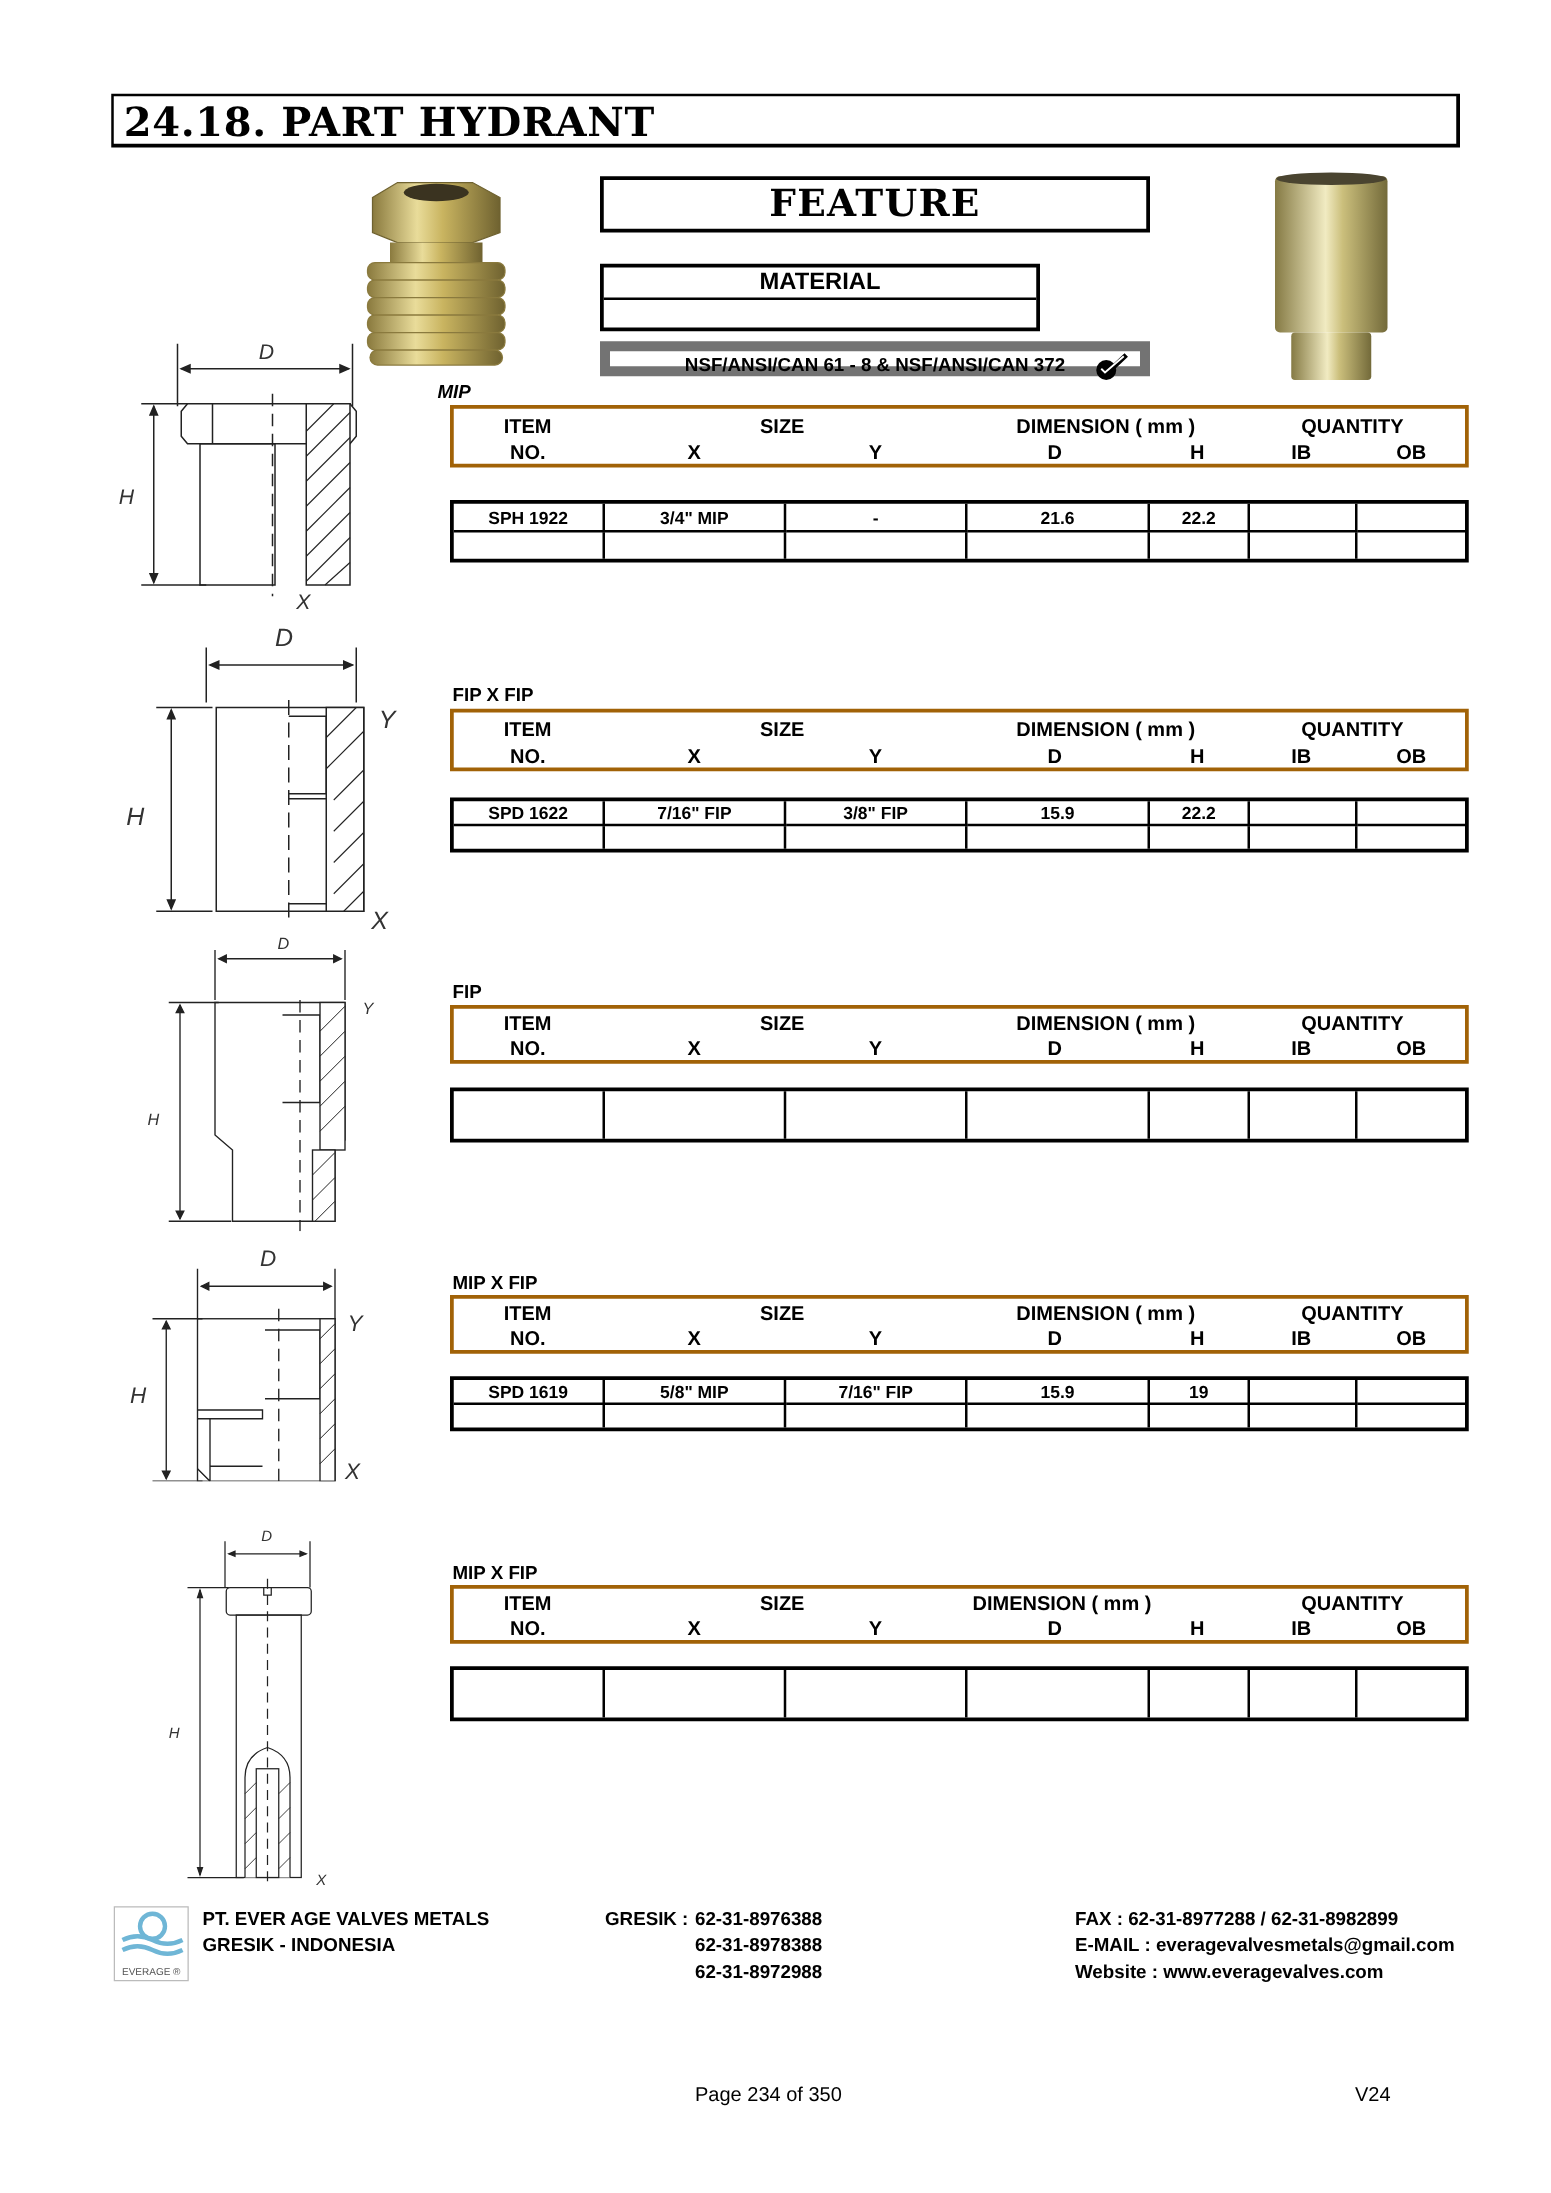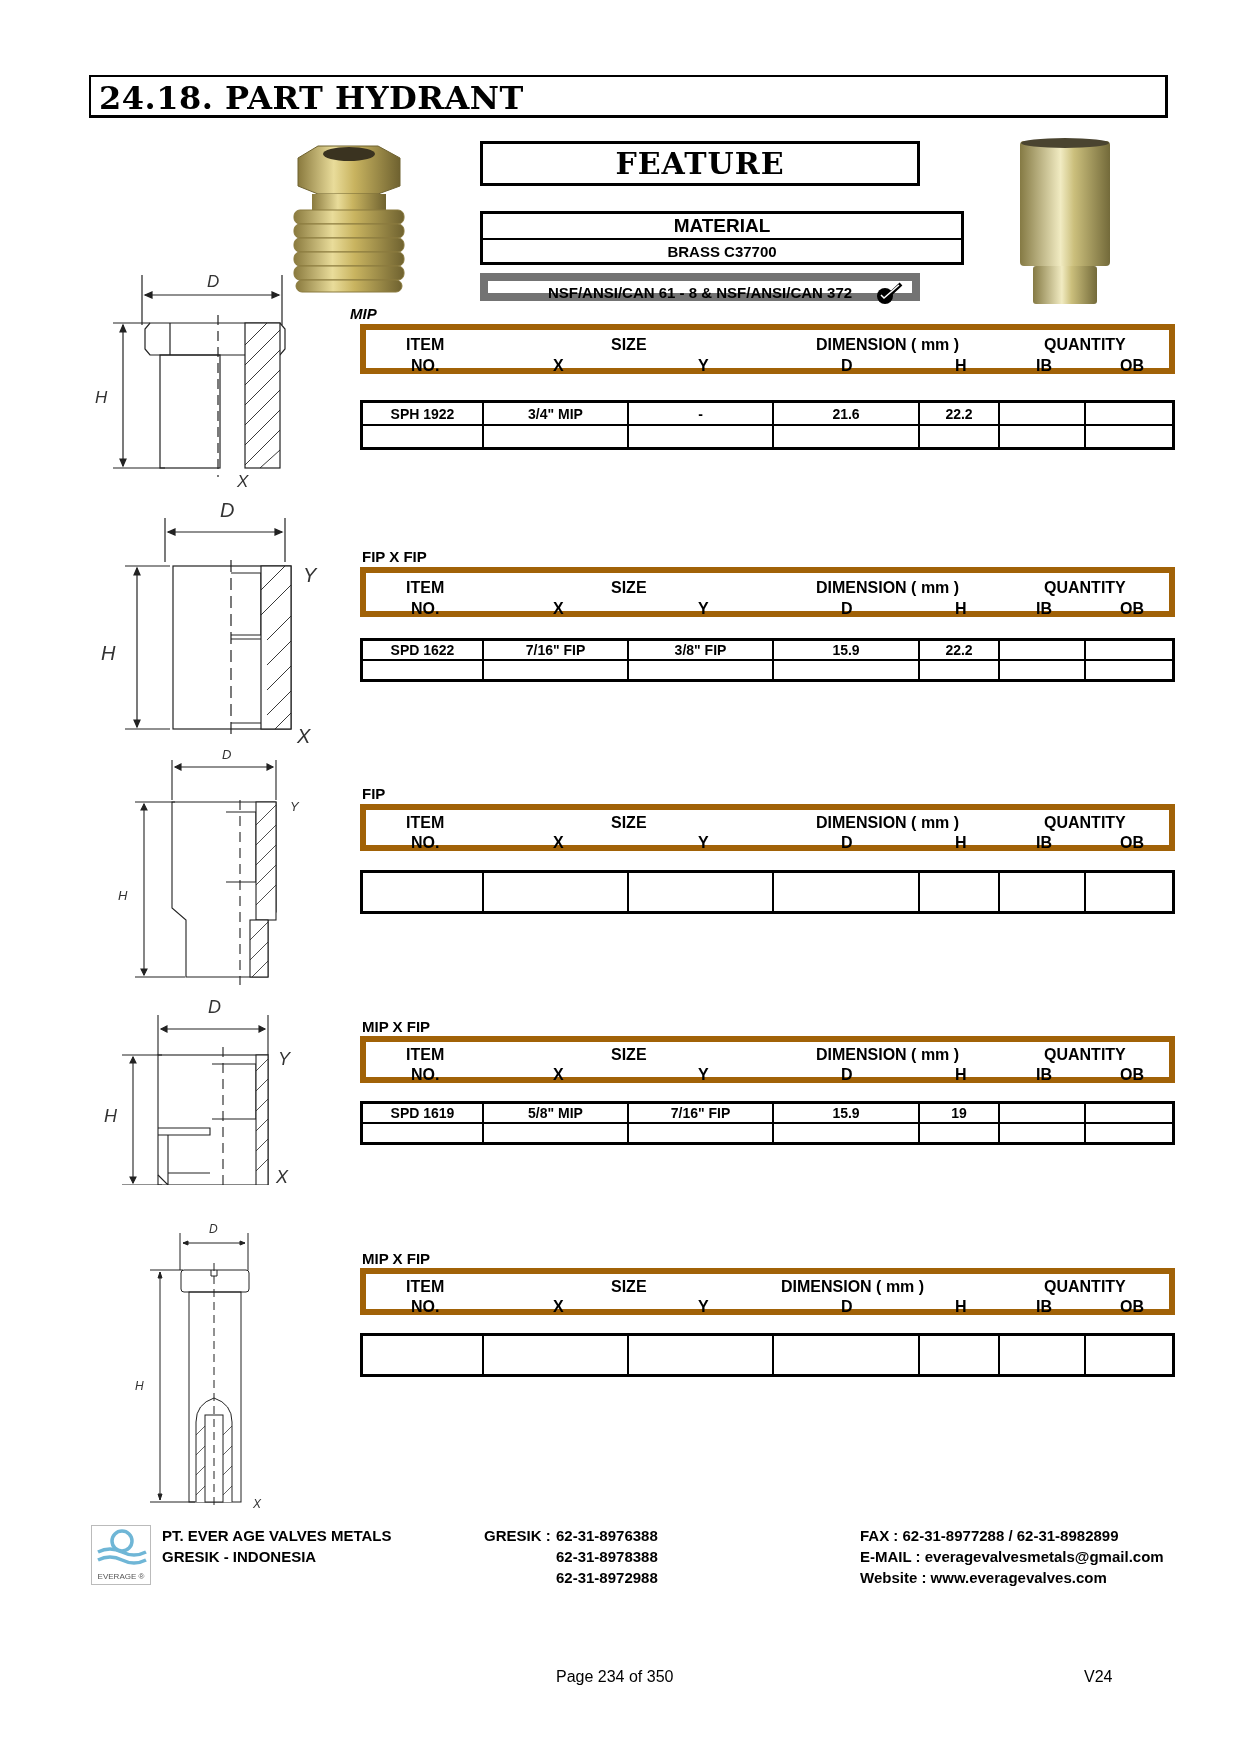--- a/index.html
+++ b/index.html
@@ -2,27 +2,27 @@
 <html><head>
 <meta charset="utf-8">
 <style>
   html, body { margin:0; padding:0; background:#ffffff; }
   body { width:1241px; height:1754px; position:relative; overflow:hidden; font-family:"Liberation Sans", sans-serif; color:#000; }
   .abs { position:absolute; }
   .title-box { left:89px; top:75px; width:1079px; height:43px; border:3px solid #000; box-sizing:border-box; border-top-width:2px; border-left-width:2px; }
   .title-text { position:absolute; left:8px; top:2px; font-family:"DejaVu Serif", serif; font-weight:bold; font-size:32px; letter-spacing:0.5px; }
   .feature-box { left:480px; top:141px; width:440px; height:45px; border:3px solid #000; box-sizing:border-box; text-align:center; }
   .feature-box span { font-family:"DejaVu Serif", serif; font-weight:bold; font-size:30px; line-height:40px; letter-spacing:1px; }
-  .mat-box { left:480px; top:211px; width:484px; height:54px; border:3px solid #000; box-sizing:border-box; }
+  .mat-box { left:480px; top:211px; width:352px; height:54px; border:3px solid #000; box-sizing:border-box; }
   .mat-head { height:24px; border-bottom:2px solid #000; text-align:center; font-weight:bold; font-size:19px; line-height:24px; }
   .mat-val { text-align:center; font-weight:bold; font-size:15px; line-height:24px; }
   .cert-box { left:480px; top:273px; width:440px; height:28px; border:8px solid #737373; box-sizing:border-box; text-align:center; font-weight:bold; font-size:15px; line-height:23px; }
   .cert-icon { position:absolute; right:8px; top:1px; }
   .section-label { font-weight:bold; font-size:15px; }
-  .hdr { left:360px; width:815px; height:50px; border:6px solid #a16207; box-sizing:border-box; font-weight:bold; font-size:16px; }
+  .hdr { left:360px; width:815px; height:50px; border:3px solid #a16207; box-sizing:border-box; font-weight:bold; font-size:16px; }
   .hdr .t { position:absolute; }
   .row { left:360px; width:815px; height:50px; border:3px solid #000; box-sizing:border-box; }
   .row table { border-collapse:collapse; width:100%; height:100%; table-layout:fixed; }
   .row td { border:2px solid #000; text-align:center; font-weight:bold; font-size:14px; padding:0; height:50%; }
   .row tr:first-child td { border-top:none; }
   .row tr:last-child td { border-bottom:none; }
   .row td:first-child { border-left:none; }
   .row td:last-child { border-right:none; }
   .drawing svg { display:block; }
   .photo svg { display:block; }
@@ -76,21 +76,20 @@
     <ellipse cx="50" cy="8" rx="44" ry="5" fill="#4a4430"></ellipse>
     <rect x="18" y="131" width="64" height="38" rx="3" fill="url(#brass2)"></rect>
   </svg>
 </div>
 
 <div class="abs feature-box">
   <span>FEATURE</span>
 </div>
 <div class="abs mat-box">
   <div class="mat-head">MATERIAL</div>
-  <div class="mat-val">BRASS C37700</div>
 </div>
 <div class="abs cert-box">
   <span>NSF/ANSI/CAN 61 - 8 &amp; NSF/ANSI/CAN 372</span>
   <span class="cert-icon">
     <svg width="30" height="24" viewBox="0 0 30 24">
       <circle cx="11" cy="14" r="8" fill="#000"></circle>
       <path d="M5 13 L10 18 L27 2" stroke="#000" stroke-width="4" fill="none"></path>
       <path d="M7 13 L10 16 L25 3" stroke="#fff" stroke-width="1.5" fill="none"></path>
     </svg>
   </span>

